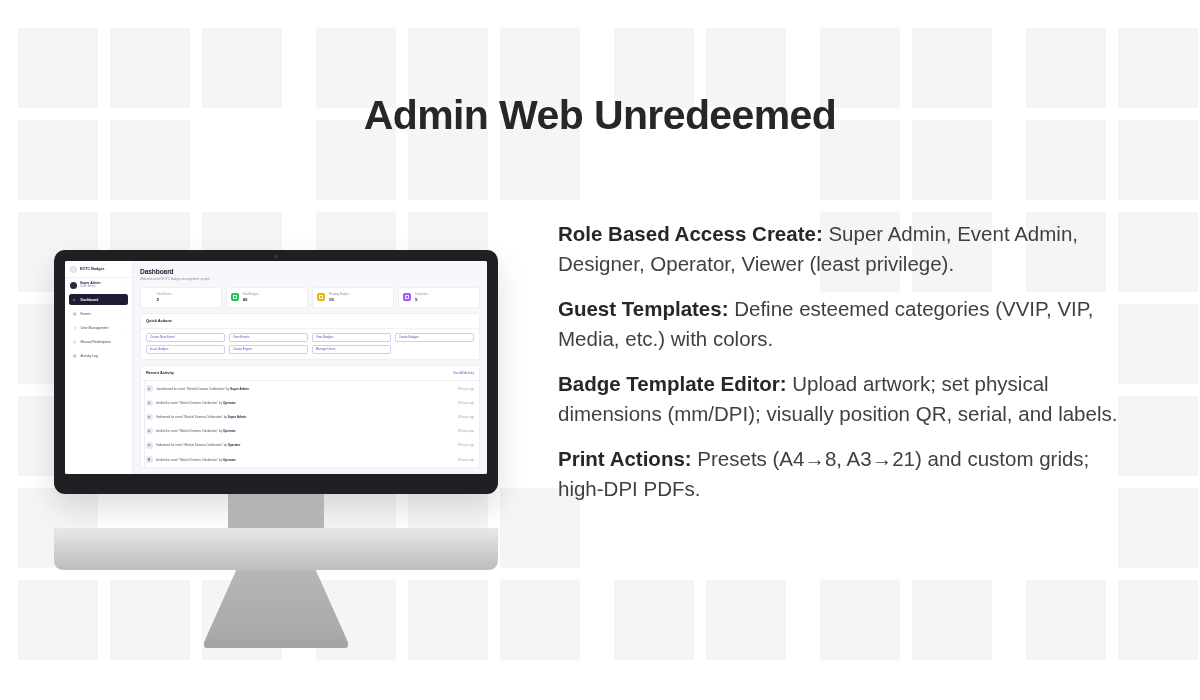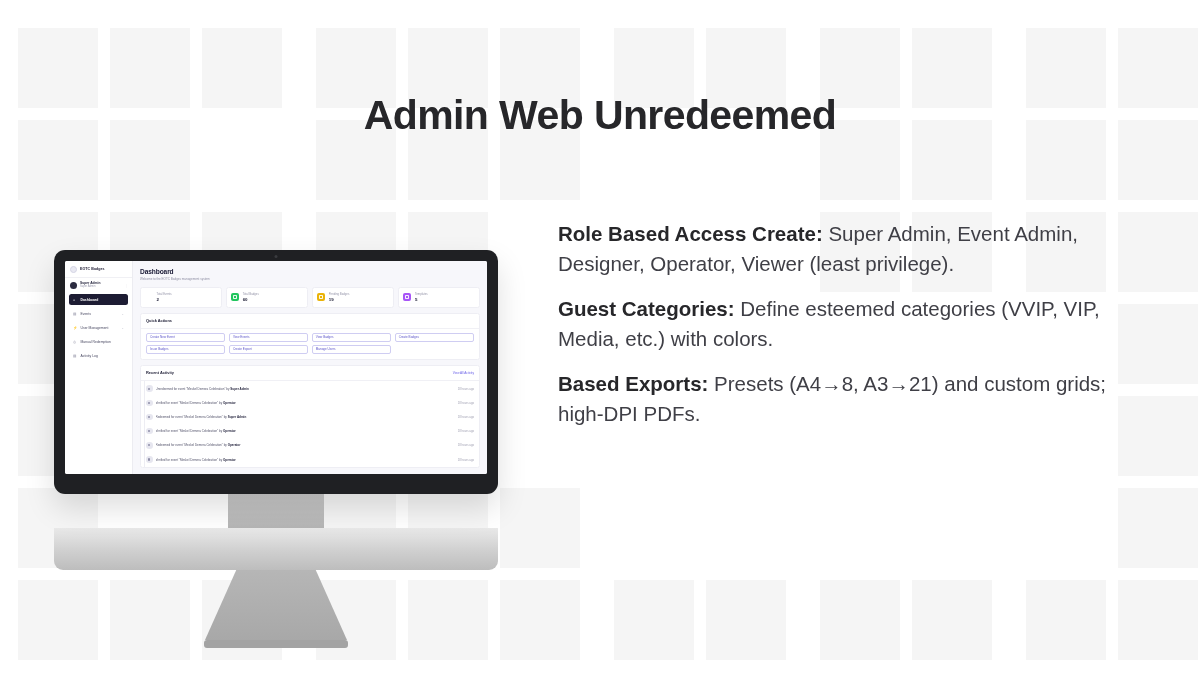--- a/index.html
+++ b/index.html
@@ -526,15 +526,16 @@
     </div>
   </div>
   <div id="monitor-neck"></div>
   <div id="monitor-base-top"></div>
   <div id="monitor-stand"></div>
   <div id="monitor-foot"></div>
 </div>
 
 <div id="feature-list">
     <p class="feature-item"><span class="feature-term">Role Based Access Create:</span><span> Super Admin, Event Admin, Designer, Operator, Viewer (least privilege).</span></p>
-    <p class="feature-item"><span class="feature-term">Guest Categories:</span><span> Define esteemed categories (VVIP, VIP, Media, etc.) with colors.</span></p>
-    <p class="feature-item"><span class="feature-term">Based Exports:</span><span> Presets (A4→8, A3→21) and custom grids; high-DPI PDFs.</span></p>
+    <p class="feature-item"><span class="feature-term">Guest Templates:</span><span> Define esteemed categories (VVIP, VIP, Media, etc.) with colors.</span></p>
+    <p class="feature-item"><span class="feature-term">Badge Template Editor:</span><span> Upload artwork; set physical dimensions (mm/DPI); visually position QR, serial, and labels.</span></p>
+    <p class="feature-item"><span class="feature-term">Print Actions:</span><span> Presets (A4→8, A3→21) and custom grids; high-DPI PDFs.</span></p>
   </div>
 
 </body></html>

